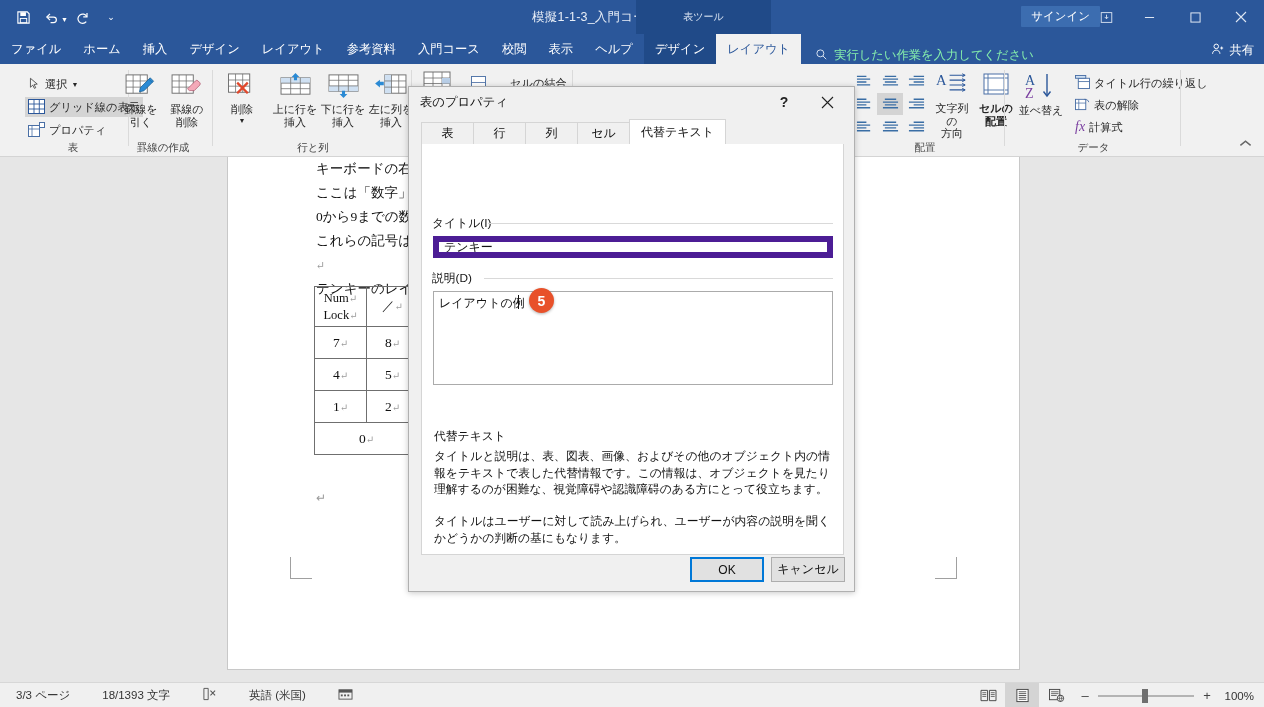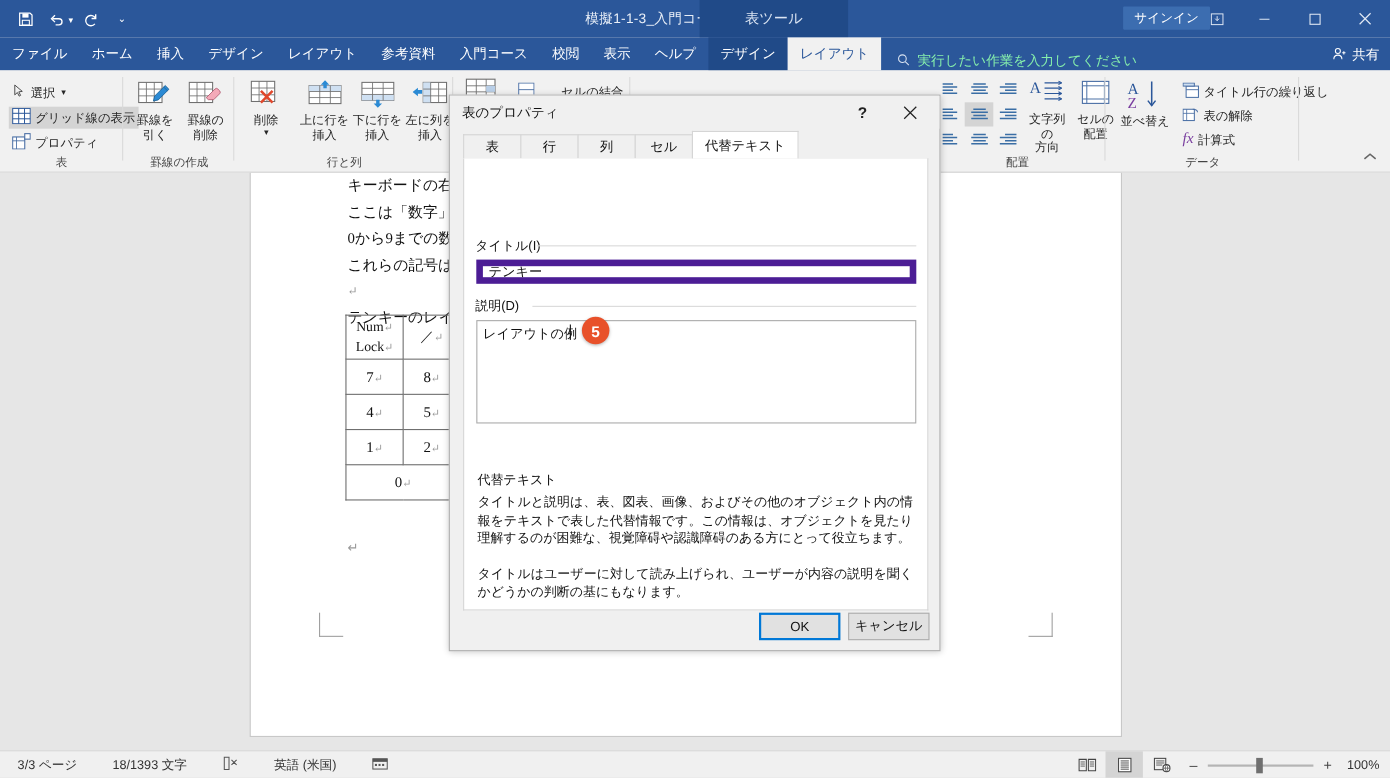--- a/index.html
+++ b/index.html
@@ -23,21 +23,21 @@
   .qat-btn svg { display:block; }
   .qat-caret { font-size: 7px; margin-left: -5px; margin-top: 4px; }
   .win-title {
     position: absolute; left: 0; top: 0; width: 1264px; height: 34px;
     display: flex; align-items: center; justify-content: center;
     font-size: 12.5px; color: #e8eef7; letter-spacing: .2px;
   }
   .tabtools {
     position: absolute; left: 636px; top: 0; width: 135px; height: 34px;
     background: #204a88; display: flex; align-items: center; justify-content: center;
-    font-size: 13px; color: #dbe5f3;
+    font-size: 10px; color: #dbe5f3;
   }
   .signin {
     position: absolute; right: 164px; top: 6px; height: 21px; padding: 0 10px;
     background: #3c6db0; color: #fff; font-size: 11.5px;
     display: flex; align-items: center; border-radius: 1px;
   }
   .wincontrols { position: absolute; right: 0; top: 0; height: 34px; display: flex; }
   .wincontrol {
     width: 46px; height: 34px; display: flex; align-items: center; justify-content: center;
     color: #dfe7f3; font-size: 13px;
@@ -314,21 +314,21 @@
           <path d="M1.8 13.5c0-2.6 1.9-4.2 4.2-4.2s4.2 1.6 4.2 4.2" fill="none" stroke="#fff" stroke-width="1.1"></path>
           <path d="M12.2 5.2v3.4M10.5 6.9h3.4" stroke="#fff" stroke-width="1.1"></path>
         </svg>
     </span>
     <span>共有</span>
   </div>
 </div>
 
 <div class="ribbon">
 
-  <div class="rgroup" style="left:0; width:112px;">
+  <div class="rgroup" style="left:17px; width:112px;">
     <div class="rsmall" style="position:absolute;left:8px;top:10px;">
       <span>
         <svg width="13" height="13" viewBox="0 0 16 16">
             <path d="M3 1.6l8.4 7.1-3.9.5 2 4-1.6.8-2-4L3 12.6z" fill="none" stroke="#3c3c3c" stroke-width="1"></path>
           </svg>
       </span>
       <span>選択</span>
       <span style="font-size:7px;">▼</span>
     </div>
     <div class="rsmall sel" style="position:absolute;left:8px;top:33px;">
@@ -508,21 +508,21 @@
       <span class="ic">
         <svg width="33" height="26" viewBox="0 0 34 26">
             <text x="0" y="13" font-size="15" fill="#2b579a" font-family="Liberation Serif, serif">A</text>
             <path d="M14 3h16M14 8h16M14 13h16M14 18h16" stroke="#2b579a" stroke-width="1.1"></path>
             <path d="M30 3l-3-1.6M30 3l-3 1.6M30 8l-3-1.6M30 8l-3 1.6M30 13l-3-1.6M30 13l-3 1.6M30 18l-3-1.6M30 18l-3 1.6" stroke="#2b579a" stroke-width="1"></path>
           </svg>
       </span>
       <span>文字列の</span>
       <span>方向</span>
     </div>
-    <div class="rbtn" style="position:absolute;left:130px;top:8px;width:42px;">
+    <div class="rbtn" style="position:absolute;left:130px;top:8px;width:42px;font-weight:bold;">
       <span class="ic">
         <svg width="28" height="26" viewBox="0 0 28 26">
             <rect x="2" y="2" width="24" height="20" fill="#fff" stroke="#4a6fa5" stroke-width="1"></rect>
             <path d="M6 2v20M22 2v20M2 6h24M2 18h24" stroke="#4a6fa5" stroke-width=".9"></path>
           </svg>
       </span>
       <span>セルの</span>
       <span>配置</span>
     </div>
     <div class="glabel">配置</div>

